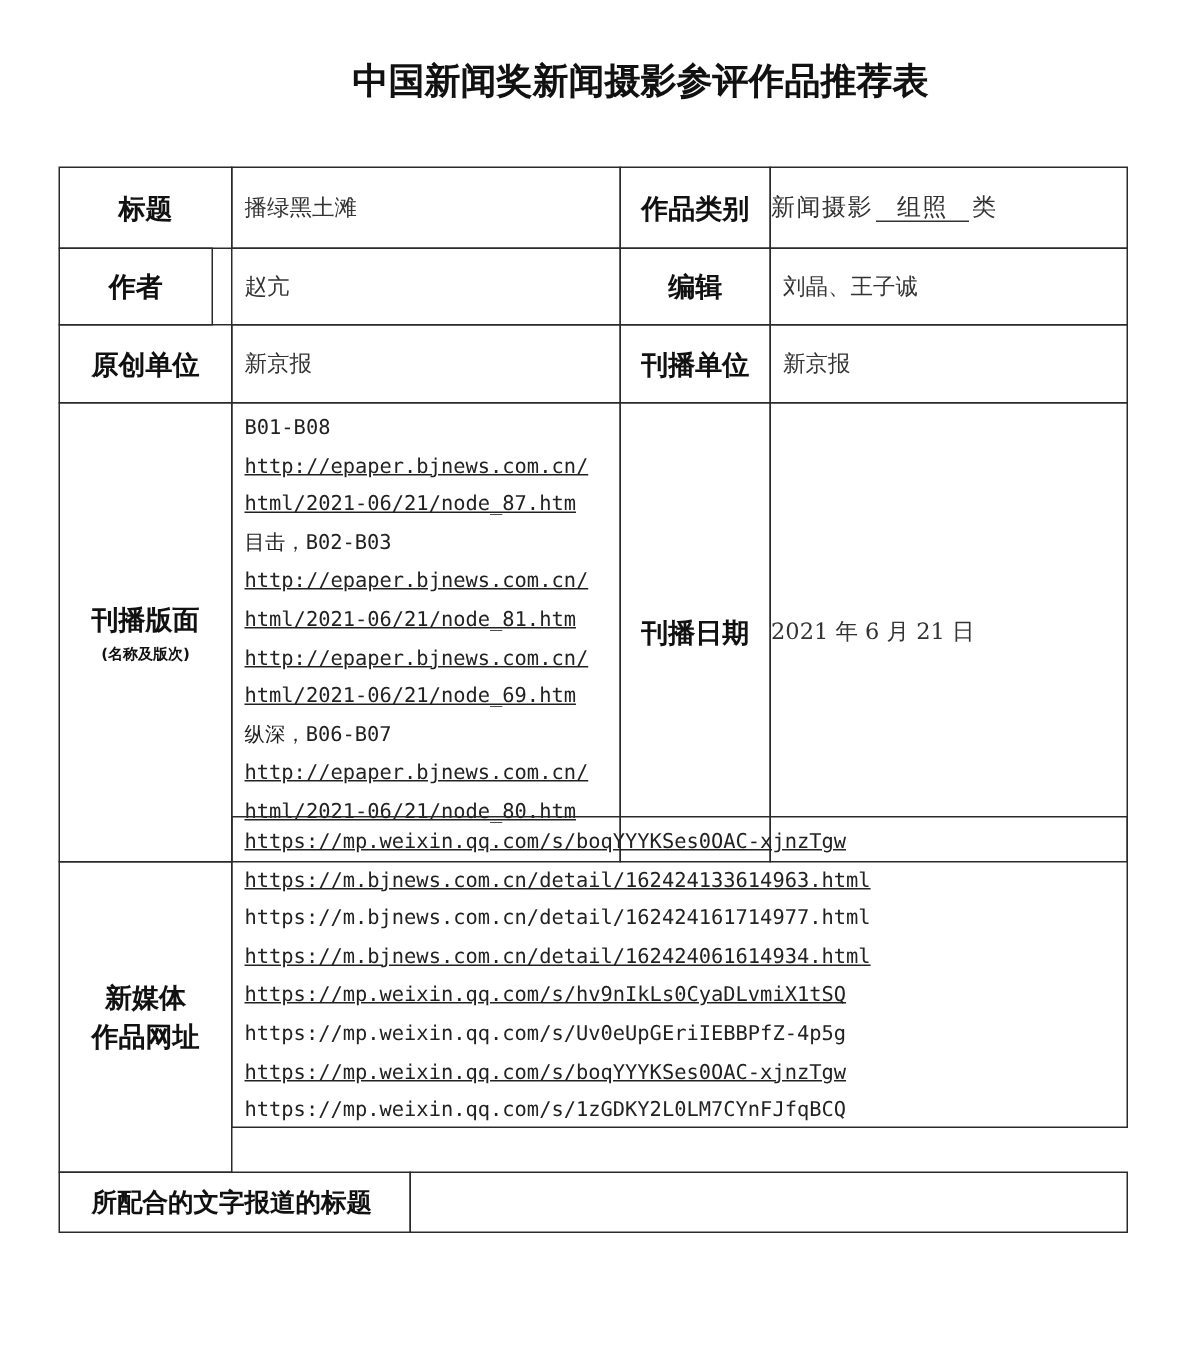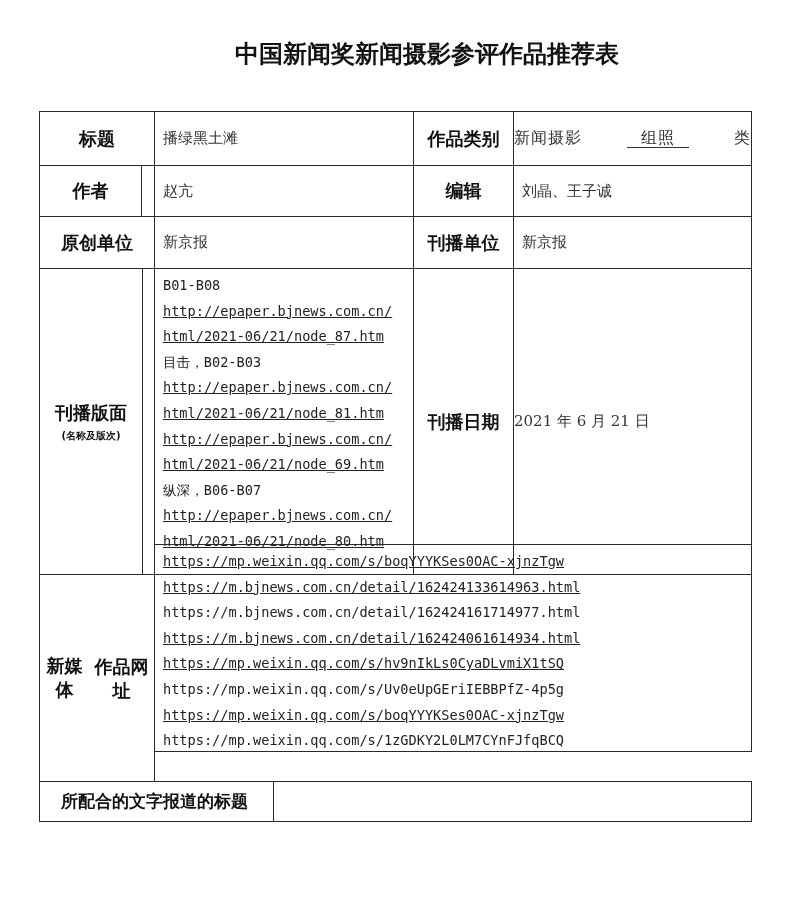--- a/index.html
+++ b/index.html
@@ -6,21 +6,21 @@
   body { width: 800px; height: 913px; position: relative; overflow: hidden;
          font-family: "DejaVu Serif", "Liberation Serif", serif; color: #1a1a1a; }
   .title { position: absolute; top: 38px; left: 0; width: 800px; text-align: center;
            font-family: "DejaVu Sans", sans-serif; font-size: 24px; font-weight: bold;
            letter-spacing: 0px; color: #111; padding-left: 27px; }
   .cell { position: absolute; box-sizing: border-box; border: 1px solid #2a2a2a; overflow: hidden; }
   .label { display: flex; align-items: center; justify-content: center; text-align: center;
            font-family: "DejaVu Sans", sans-serif; font-weight: bold; font-size: 18px; color: #111; }
   .label .sub { font-size: 10px; display: block; margin-top: 4px; }
   .val { display: flex; align-items: center; padding-left: 8px; font-size: 15px; color: #333; }
-  .val.center { justify-content: space-between; padding-left: 0; }
+  .val.center { justify-content: flex-start; padding-left: 0; }
   .u { text-decoration: underline; }
   .blank-u { display: inline-block; border-bottom: 1px solid #333; padding: 0 14px; margin: 0 2px; line-height: 18px; }
   .mono { font-family: "DejaVu Sans Mono", "Liberation Mono", monospace; font-size: 13.6px; color: #222; }
   .plines { position: absolute; left: 8px; top: 4px; line-height: 25.6px; }
   .plines div { white-space: nowrap; }
   .mlines { position: absolute; left: 8px; top: 4px; line-height: 25.6px; }
   .mlines div { white-space: nowrap; }
   .lastlabel { font-family: "DejaVu Sans", sans-serif; font-weight: bold; font-size: 17px; color:#111;
                display:flex; align-items:center; padding-left: 21px; }
 </style>
@@ -63,21 +63,21 @@
 <div class="cell val" style="left:154px;top:216px;width:260px;height:53px;">
   <span>新京报</span>
 </div>
 <div class="cell label" style="left:413px;top:216px;width:101px;height:53px;">
   <span>刊播单位</span>
 </div>
 <div class="cell val" style="left:513px;top:216px;width:239px;height:53px;">
   <span>新京报</span>
 </div>
 
-<div class="cell label" style="left:39px;top:268px;width:104px;height:307px;flex-direction:column;">
+<div class="cell label" style="left:39px;top:268px;width:116px;height:307px;flex-direction:column;">
   <span>刊播版面</span>
   <span class="sub">(名称及版次)</span>
 </div>
 <div class="cell" style="left:154px;top:268px;width:260px;height:307px;">
   <div class="plines mono">
     <div>B01-B08</div>
     <div class="u">http://epaper.bjnews.com.cn/</div>
     <div class="u">html/2021-06/21/node_87.htm</div>
     <div>目击，B02-B03</div>
     <div class="u">http://epaper.bjnews.com.cn/</div>
@@ -89,21 +89,21 @@
     <div class="u">html/2021-06/21/node_80.htm</div>
   </div>
 </div>
 <div class="cell label" style="left:413px;top:268px;width:101px;height:307px;">
   <span>刊播日期</span>
 </div>
 <div class="cell val center" style="left:513px;top:268px;width:239px;height:307px;">
   <span>2021 年 6 月 21 日</span>
 </div>
 
-<div class="cell label" style="left:39px;top:574px;width:116px;height:208px;font-weight:normal;">
+<div class="cell label" style="left:39px;top:574px;width:116px;height:208px;flex-direction:column;font-weight:normal;">
   <span style="font-weight:bold;">新媒体</span>
   <span style="font-weight:bold;margin-top:2px;">作品网址</span>
 </div>
 <div class="cell" style="left:154px;top:544px;width:598px;height:208px;">
   <div class="mlines mono">
     <div class="u">https://mp.weixin.qq.com/s/boqYYYKSes0OAC-xjnzTgw</div>
     <div class="u">https://m.bjnews.com.cn/detail/162424133614963.html</div>
     <div>https://m.bjnews.com.cn/detail/162424161714977.html</div>
     <div class="u">https://m.bjnews.com.cn/detail/162424061614934.html</div>
     <div class="u">https://mp.weixin.qq.com/s/hv9nIkLs0CyaDLvmiX1tSQ</div>

